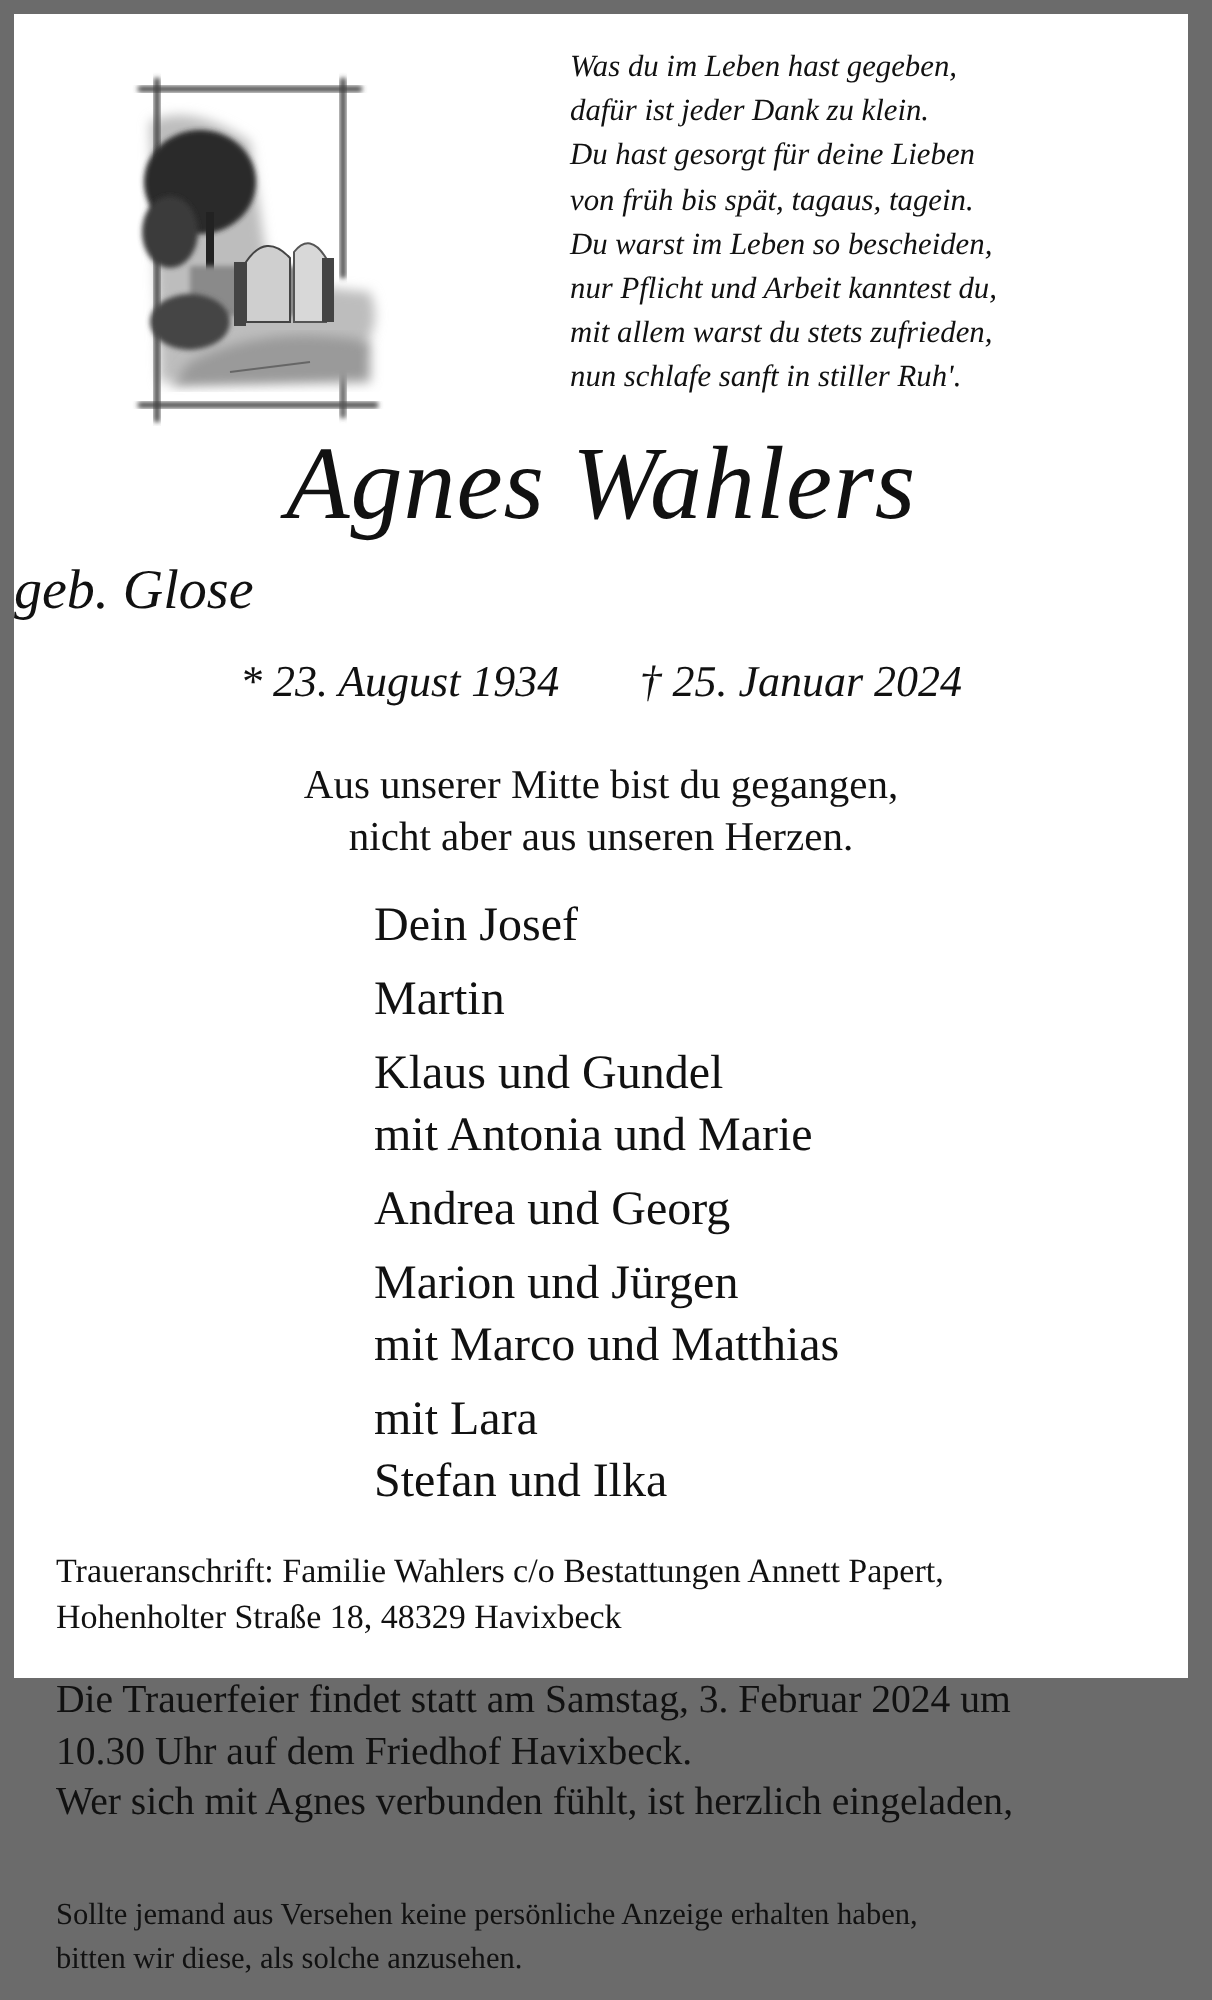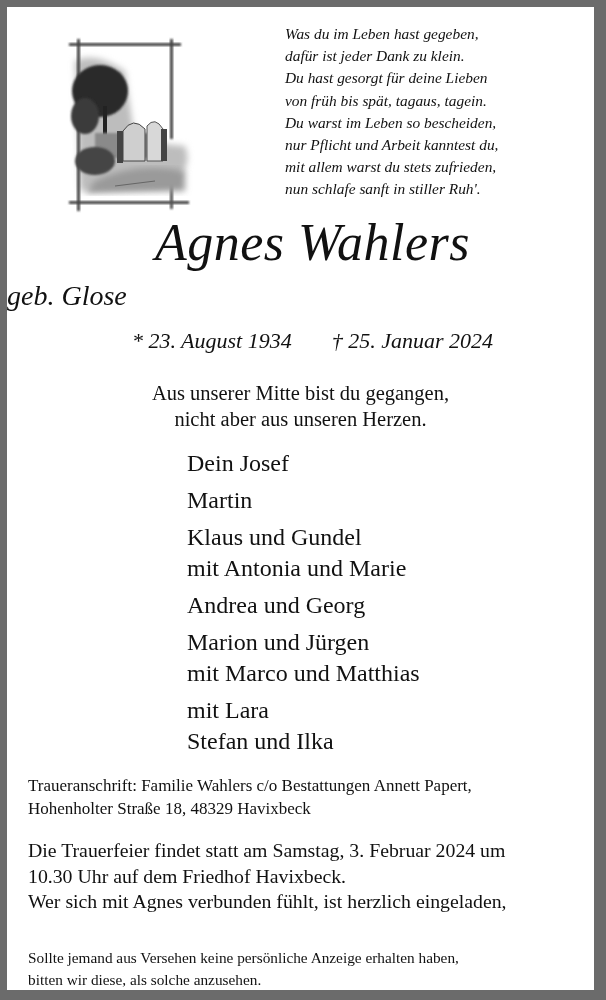--- a/index.html
+++ b/index.html
@@ -1,23 +1,23 @@
 <!DOCTYPE html>
 <html><head>
 <meta charset="utf-8">
 <style>
   html, body { margin:0; padding:0; }
   body { width:606px; height:1000px; background:#6b6b6b; position:relative; overflow:hidden; font-family:"DejaVu Serif", serif; color:#111; }
-  .page { position:absolute; left:7px; top:7px; width:587px; height:983px; background:#fff; }
+  .page { position:absolute; left:7px; top:7px; width:587px; height:832px; background:#fff; }
   .art { position:absolute; left:48px; top:14px; width:150px; height:192px; }
   .poem { position:absolute; left:278px; top:16px; width:310px; font-family:"Liberation Serif", serif; font-style:italic; font-size:15.4px; line-height:22.2px; color:#111; }
   .poem div { white-space:nowrap; }
-  .name { position:absolute; left:0; width:587px; top:204px; text-align:center; font-family:"Liberation Serif", serif; font-style:italic; font-size:52px; line-height:64px; letter-spacing:0.5px;padding-left:12px; }
+  .name { position:absolute; left:0; width:587px; top:204px; text-align:center; font-family:"Liberation Serif", serif; font-style:italic; font-size:52px; line-height:64px; letter-spacing:0.5px; }
   .birthname { position:absolute; left:0; width:587px; top:271px; text-align:left; font-family:"Liberation Serif", serif; font-style:italic; font-size:28px; line-height:36px; }
-  .dates { position:absolute; left:12px; width:587px; top:319px; text-align:center; font-family:"Liberation Serif", serif; font-style:italic; font-size:22px; line-height:30px; }
+  .dates { position:absolute; left:0; width:587px; top:319px; text-align:center; font-family:"Liberation Serif", serif; font-style:italic; font-size:22px; line-height:30px; }
   .dates span { display:inline-block; }
   .dates .gap { width:40px; }
   .quote { position:absolute; left:0; width:587px; top:373px; text-align:center; font-family:"Liberation Serif", serif; font-size:20.5px; line-height:26px; }
   .family { position:absolute; left:180px; top:441px; font-family:"Liberation Serif", serif; font-size:24px; line-height:31px; }
   .family .grp { margin-bottom:6px; }
   .family div.line { white-space:nowrap; }
   .address { position:absolute; left:21px; top:767px; font-family:"Liberation Serif", serif; font-size:17px; line-height:23px; white-space:nowrap; }
   .ceremony { position:absolute; left:21px; top:831px; font-family:"Liberation Serif", serif; font-size:19.8px; line-height:25.5px; white-space:nowrap; }
   .note { position:absolute; left:21px; top:940px; font-family:"Liberation Serif", serif; font-size:15.3px; line-height:22px; white-space:nowrap; }
 </style>

